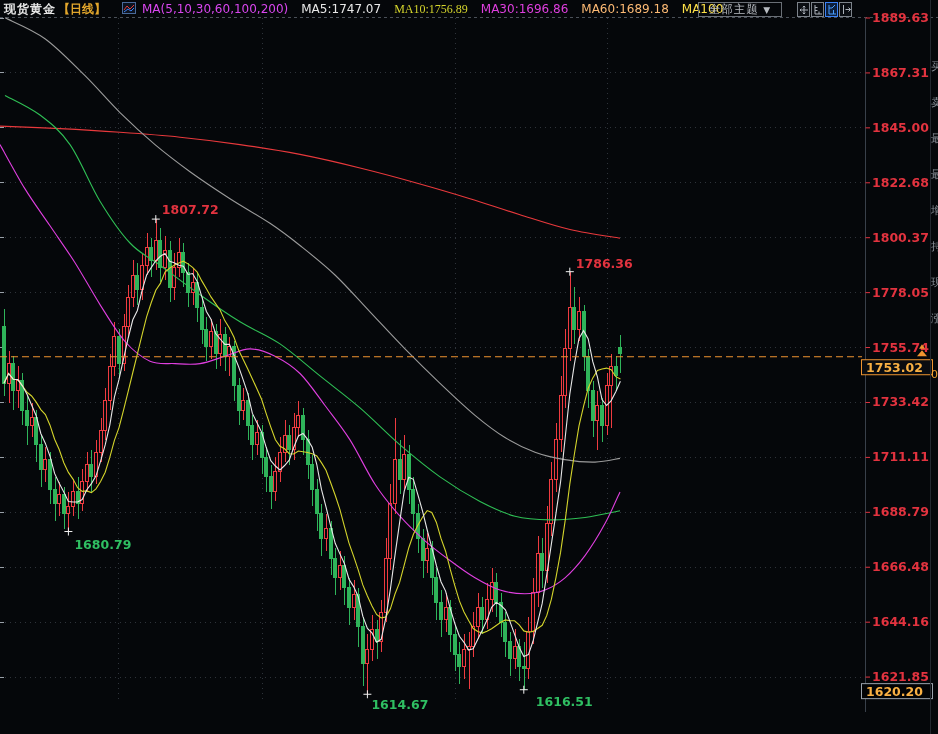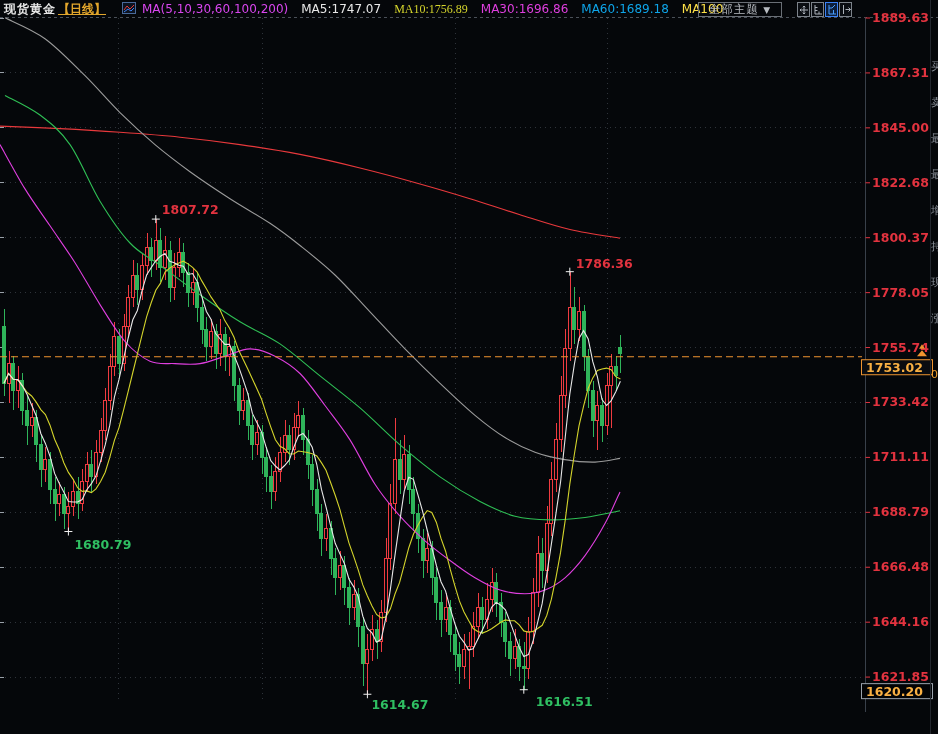--- a/index.html
+++ b/index.html
@@ -2,21 +2,21 @@
 <html><head>
 <meta charset="utf-8">
 <style>
   html,body{margin:0;padding:0;background:#000;}
   .screen{position:relative;width:938px;height:734px;background:#05070a;overflow:hidden;
           font-family:"DejaVu Sans","Liberation Sans",sans-serif;}
   #chart-svg{position:absolute;left:0;top:0;}
   .header{position:absolute;left:4px;top:1px;height:16px;display:flex;align-items:center;
           font-size:12px;white-space:nowrap;z-index:5;}
   .header .title{color:#e6e6e6;font-weight:bold;letter-spacing:1px;}
-  .header .period{color:#e2a62c;font-weight:bold;margin-left:2px;text-decoration:underline;}
+  .header .period{color:#e2a62c;font-weight:bold;margin-left:2px;}
   .mini-chart{margin-left:16px;margin-right:4px;display:inline-block;}
   .ma-group{color:#d946ef;margin-left:2px;}
   .ma-values span{margin-left:13px;}
   .toolbar{position:absolute;top:2px;left:698px;display:flex;align-items:center;z-index:6;}
   .theme-btn{width:82px;height:13px;border:1px solid #6a6f76;color:#b8bcc2;font-size:11.5px;
              text-align:center;line-height:13px;letter-spacing:1px;cursor:default;}
   .icon-btns{display:flex;margin-left:14px;}
   .icon-btn{width:11px;height:13px;border:1px solid #7c828a;margin-left:1px;display:flex;
             align-items:center;justify-content:center;background:#0a0d12;}
   .icon-btn.active{border-color:#3b82f6;background:#0d1f3c;}
@@ -407,21 +407,21 @@
     <span class="title">现货黄金</span>
     <span class="period">【日线】</span>
     <span class="mini-chart">
       <svg width="14" height="12" viewBox="0 0 14 12">
         <rect x="0.5" y="0.5" width="13" height="11" fill="#0c1320" stroke="#4a6a9a"></rect>
         <polyline points="2,8 5,4 8,7 12,3" fill="none" stroke="#e03c3c" stroke-width="1"></polyline>
         <polyline points="2,10 6,7 9,9 12,6" fill="none" stroke="#3b82f6" stroke-width="1"></polyline>
       </svg>
     </span>
     <span class="ma-group">MA(5,10,30,60,100,200)</span>
-    <span class="ma-values"><span style="color: rgb(232, 232, 232); text-align: center;">MA5:1747.07</span><span style="color: rgb(212, 212, 44); font-family: Liberation Serif, serif;">MA10:1756.89</span><span style="color: rgb(223, 63, 223);">MA30:1696.86</span><span style="color: #0ea5e9;">MA60:1689.18</span><span style="color: #fde047;">MA100</span></span>
+    <span class="ma-values"><span style="color: rgb(232, 232, 232); text-align: center;">MA5:1747.07</span><span style="color: rgb(212, 212, 44); font-family: Liberation Serif, serif;">MA10:1756.89</span><span style="color: rgb(223, 63, 223);">MA30:1696.86</span><span style="color: #fdba74;">MA60:1689.18</span><span style="color: #fde047;">MA100</span></span>
   </div>
 
   <div class="toolbar">
     <div class="theme-btn"><span>全部主题</span> <span style="font-size:9px;">▼</span></div>
     <div class="icon-btns">
         <div class="icon-btn">
           <svg width="10" height="10" viewBox="0 0 10 10" style="stroke:#aab0b8;fill:none;stroke-width:1;">
             <path d="M5 1v8M1 5h8M5 1l-1.3 1.3M5 1l1.3 1.3M1 5l1.3-1.3M1 5l1.3 1.3M5 9l-1.3-1.3M5 9l1.3-1.3"></path>
           </svg>
         </div>

